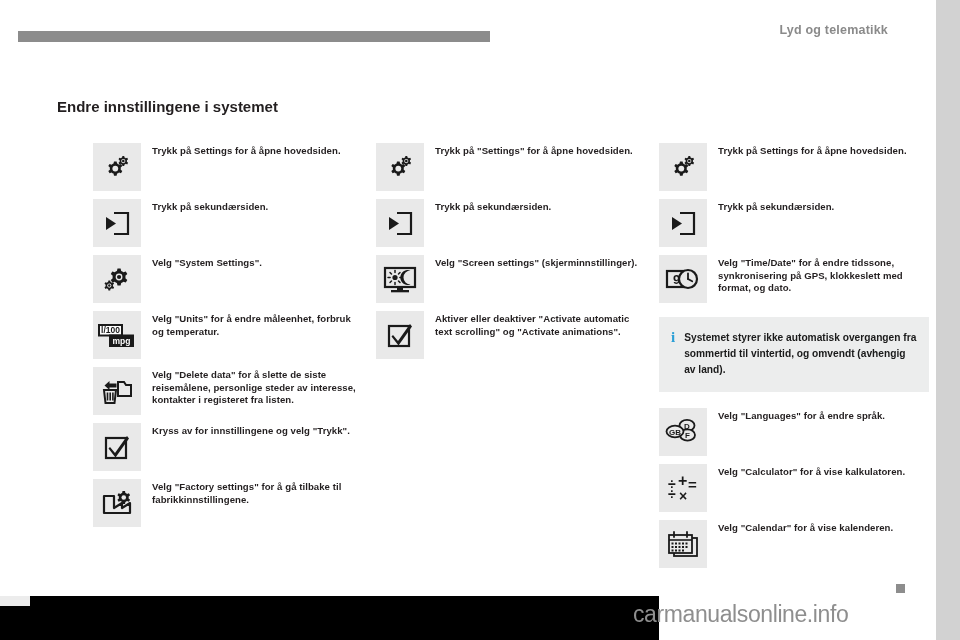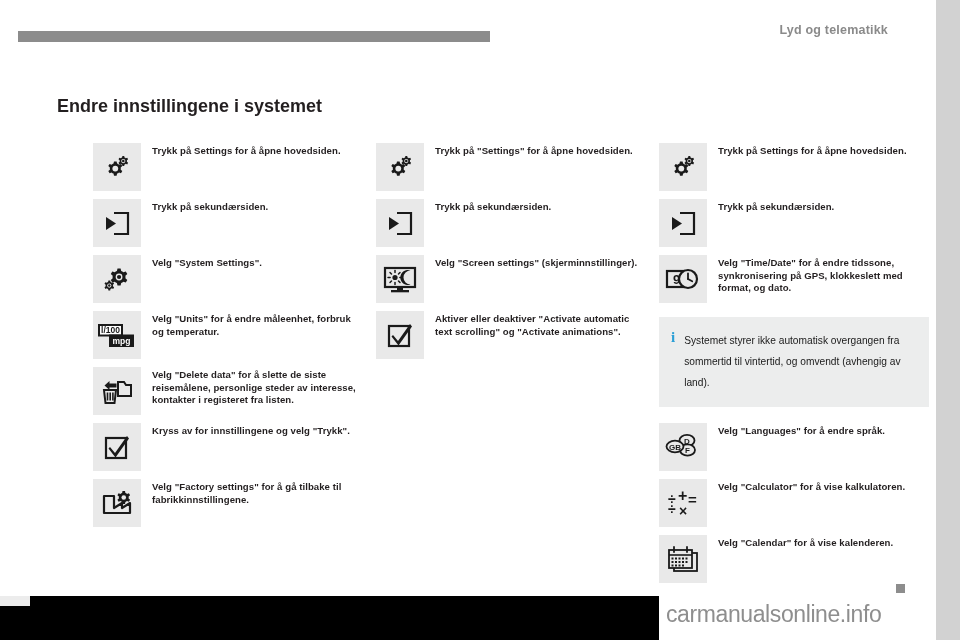--- a/index.html
+++ b/index.html
@@ -25,21 +25,21 @@
   }
   .header-title{
     position:absolute;right:48px;top:23px;
     font-size:12.5px;font-weight:bold;color:#8a8a8a;
     letter-spacing:.2px;white-space:nowrap;
   }
 
   
   .page-title{
     position:absolute;left:57px;top:96px;width:300px;
-    font-size:18px;font-weight:bold;color:#231f20;
+    font-size:15px;font-weight:bold;color:#231f20;
     line-height:21px;
   }
 
   
   .col{position:absolute;top:143px;margin-left:36px;}
   #col1{left:57px;width:265px;}
   #col2{left:340px;width:265px;}
   #col3{left:623px;width:270px;}
 
   .row{
@@ -68,31 +68,31 @@
     padding:13px 12px 14px 12px;
     margin-top:14px;margin-bottom:16px;
     width:246px;
   }
   .note-icon{
     color:#2a9fd6;font-weight:bold;font-size:15px;
     line-height:13px;margin-right:9px;font-family:"Liberation Serif",serif;
     padding-top:1px;
   }
   .note-text{
-    font-size:10.2px;color:#1a1a1a;line-height:21px;
-    font-weight:normal;
+    font-size:10.2px;color:#1a1a1a;line-height:16px;
+    font-weight:bold;
   }
 
   
   .pagenum{
     position:absolute;left:896px;top:584px;
     width:9px;height:9px;background:#8d8d8d;
   }
   .watermark{
-    position:absolute;left:666px;top:601px;
+    position:absolute;left:633px;top:601px;
     font-size:23px;color:#8e8e8e;letter-spacing:-.4px;
     white-space:nowrap;
   }
   .wm-strip{
     position:absolute;left:0px;top:596px;width:659px;height:44px;
     background:#000;
   }
   .wm-strip2{
     position:absolute;left:0px;top:596px;width:30px;height:10px;
     background:#ececec;

